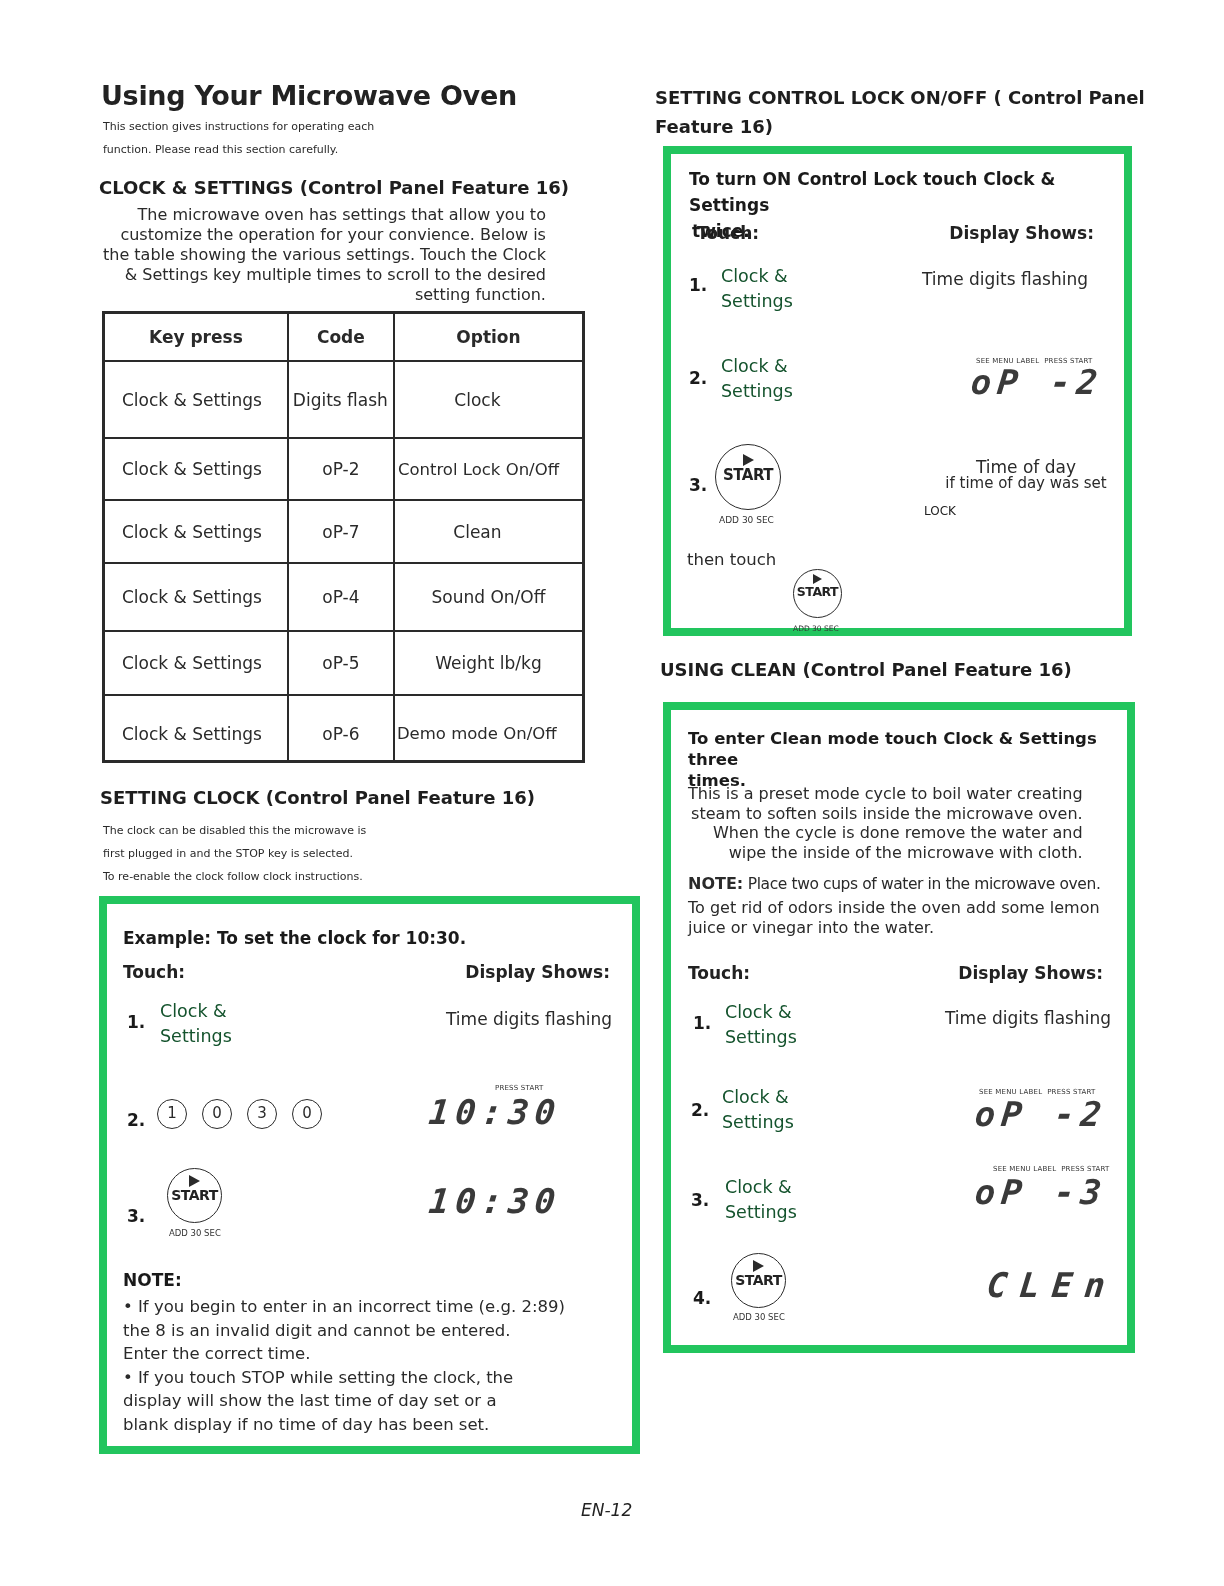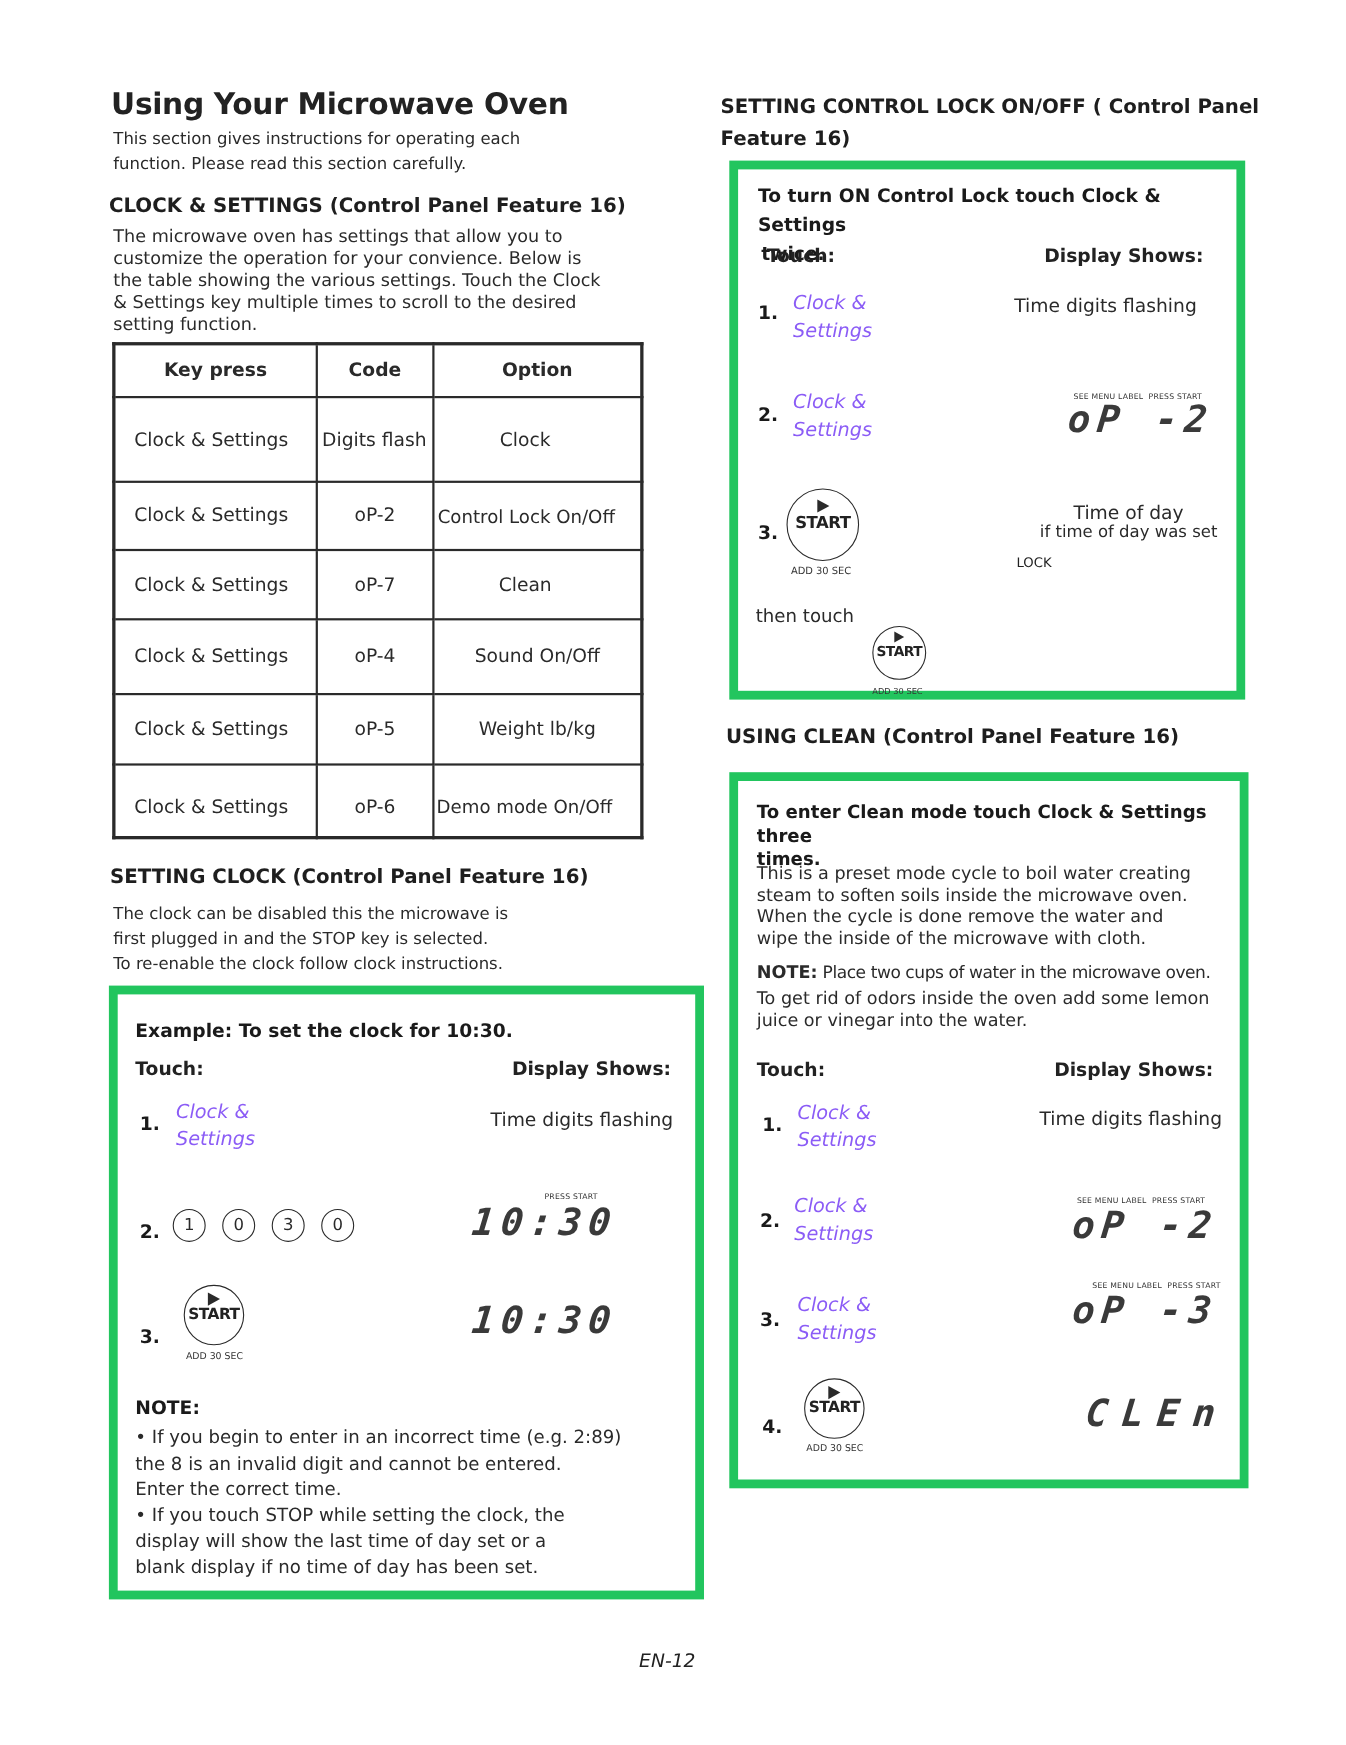--- a/index.html
+++ b/index.html
@@ -1,29 +1,29 @@
 <!DOCTYPE html>
 <html><head>
 <meta charset="utf-8">
 <style>
   html, body { margin: 0; padding: 0; background: #ffffff; }
   body { width: 1224px; height: 1586px; position: relative; font-family: "DejaVu Sans", sans-serif; color: #1a1a1a; overflow: hidden; }
   .abs { position: absolute; }
   .h1 { font-size: 27px; font-weight: bold; letter-spacing: -0.3px; color: #222; }
   .h2 { font-size: 18px; font-weight: bold; color: #1e1e1e; }
-  .p { font-size: 15px; line-height: 23px; color: #2a2a2a; }
-  .pt { font-size: 16px; line-height: 20px; color: #2a2a2a; }
+  .p { font-size: 11px; line-height: 23px; color: #2a2a2a; }
+  .pt { font-size: 16px; line-height: 20px; color: #2a2a2a; text-align: right; }
   .box { position: absolute; border: 8px solid #22c55e; box-sizing: border-box; }
   table.settings { position: absolute; border-collapse: collapse; border: 3px solid #2a2a2a; font-size: 17px; color: #2a2a2a; }
   table.settings td, table.settings th { border: 2px solid #2a2a2a; padding: 0; }
   table.settings th { font-weight: bold; font-size: 17px; height: 46px; }
   .b { font-weight: bold; }
   .lbl { font-size: 17px; color: #222; }
   .stepnum { font-size: 17px; font-weight: bold; }
-  .steptext { font-size: 17.5px; line-height: 25px; color: #8b5cf6; font-style: italic; }
+  .steptext { font-size: 17.5px; line-height: 25px; color: #14532d; }
   .disp { font-size: 17px; color: #2a2a2a; }
   .tiny { font-size: 7px; color: #333; letter-spacing: 0.2px; }
   .lcd { font-family: "DejaVu Sans Mono", monospace; font-size: 34px; font-weight: bold; font-style: italic; color: #3a3a3a; letter-spacing: 6px; transform: skewX(-6deg); }
   .startbtn { position: absolute; border: 1.8px solid #2a2a2a; border-radius: 50%; box-sizing: border-box; text-align: center; }
   .startbtn .tri { display: block; margin: 0 auto; width: 0; height: 0; border-left: 11px solid #2a2a2a; border-top: 6.5px solid transparent; border-bottom: 6.5px solid transparent; }
   .startbtn .st { display: block; font-size: 14px; font-weight: bold; color: #222; letter-spacing: -0.5px; }
   .add30 { font-size: 8.5px; color: #333; }
   .numkey { position: absolute; width: 30px; height: 30px; border: 1.8px solid #2a2a2a; border-radius: 50%; box-sizing: border-box; text-align: center; line-height: 27px; font-size: 15px; color: #2a2a2a; }
 </style>
 </head>

